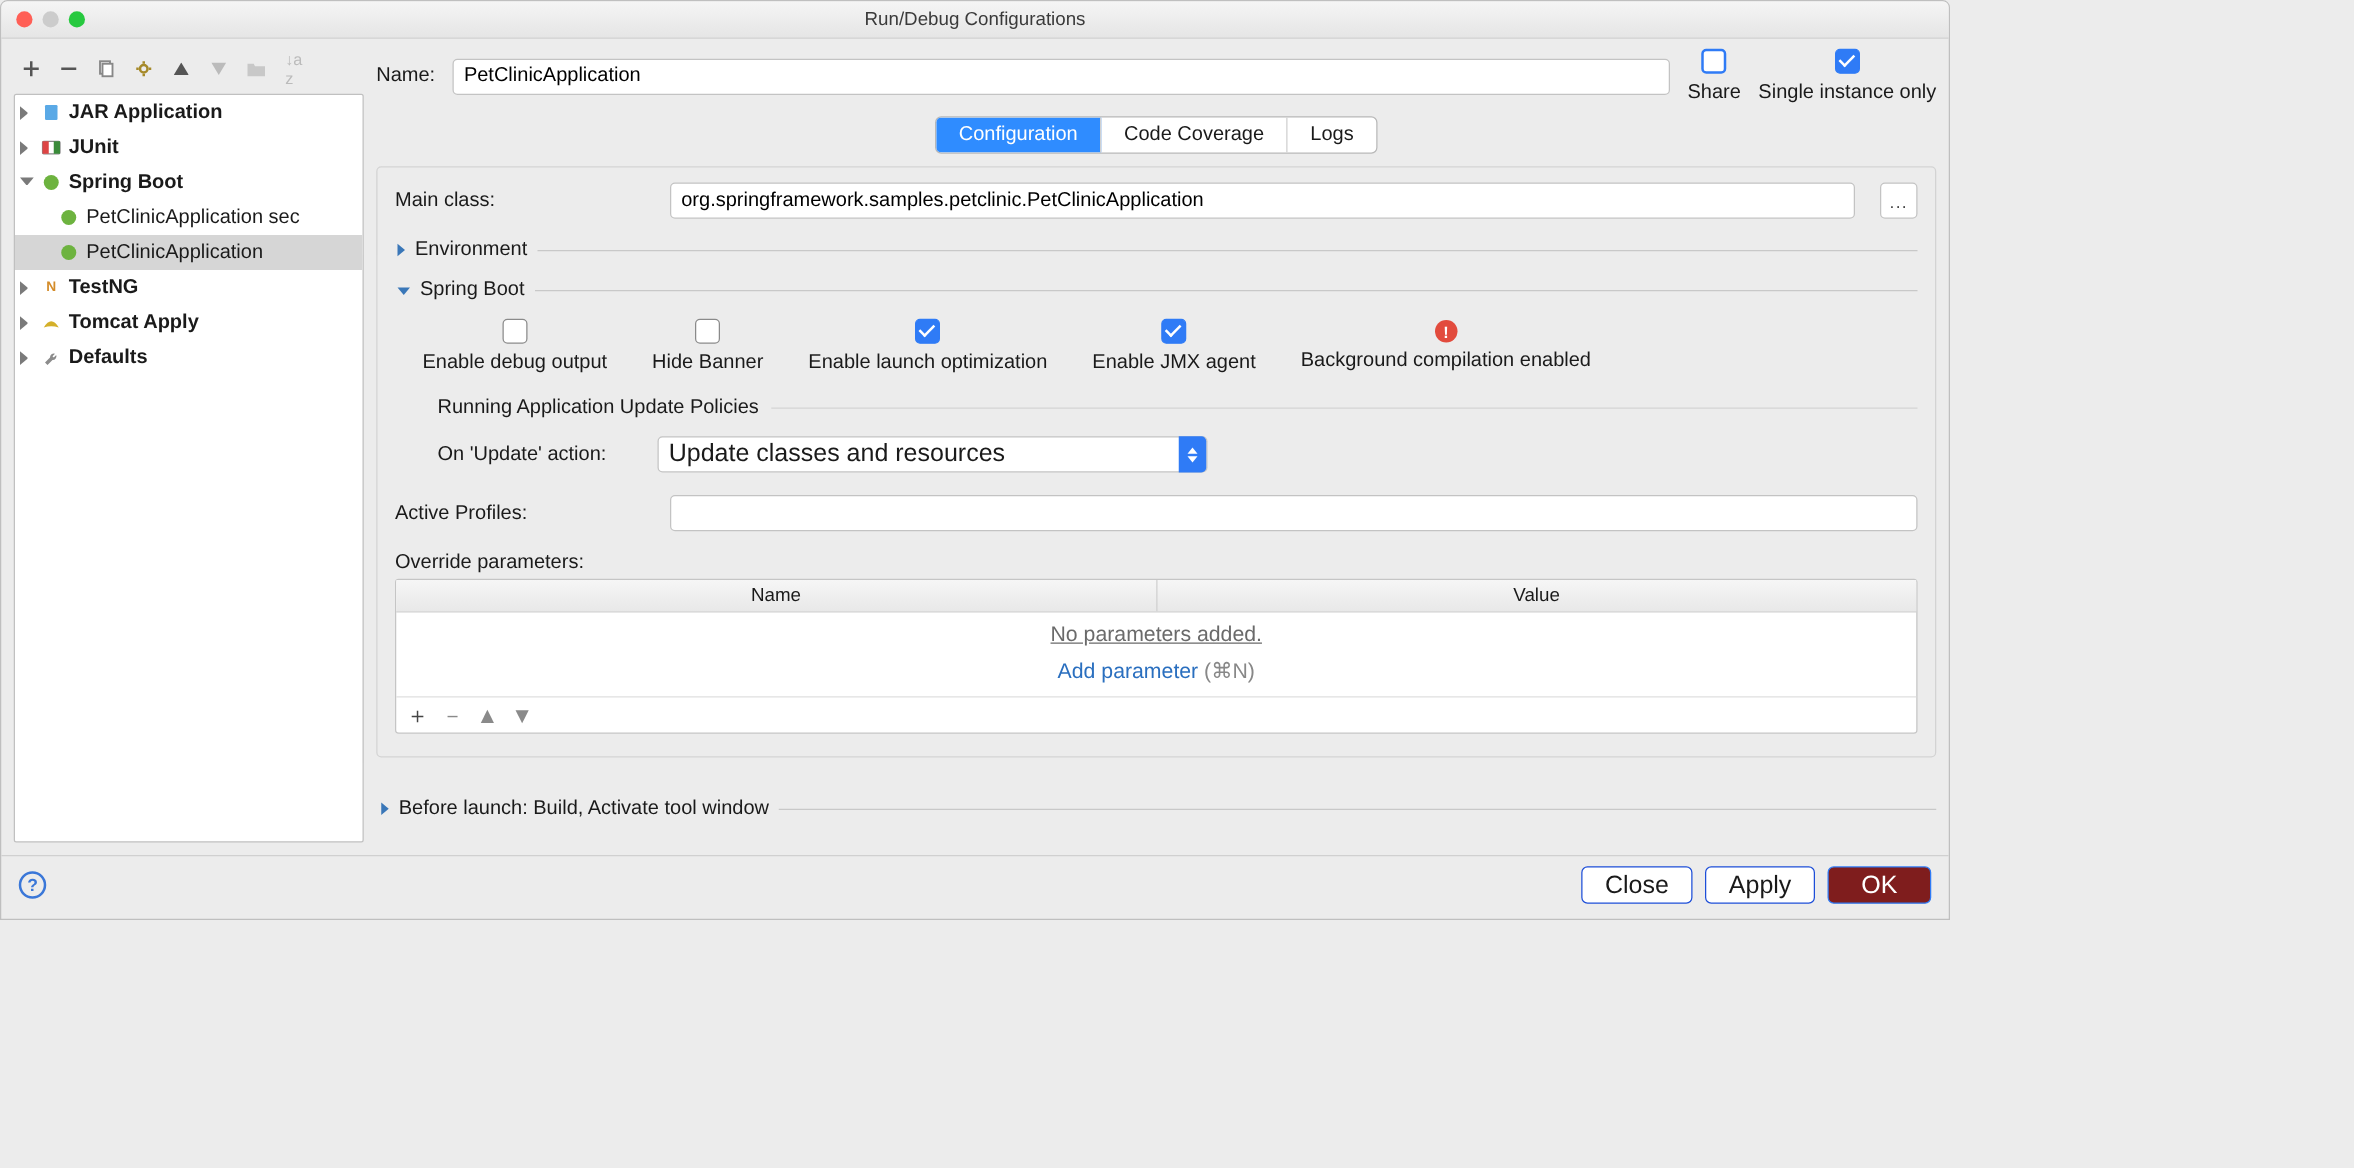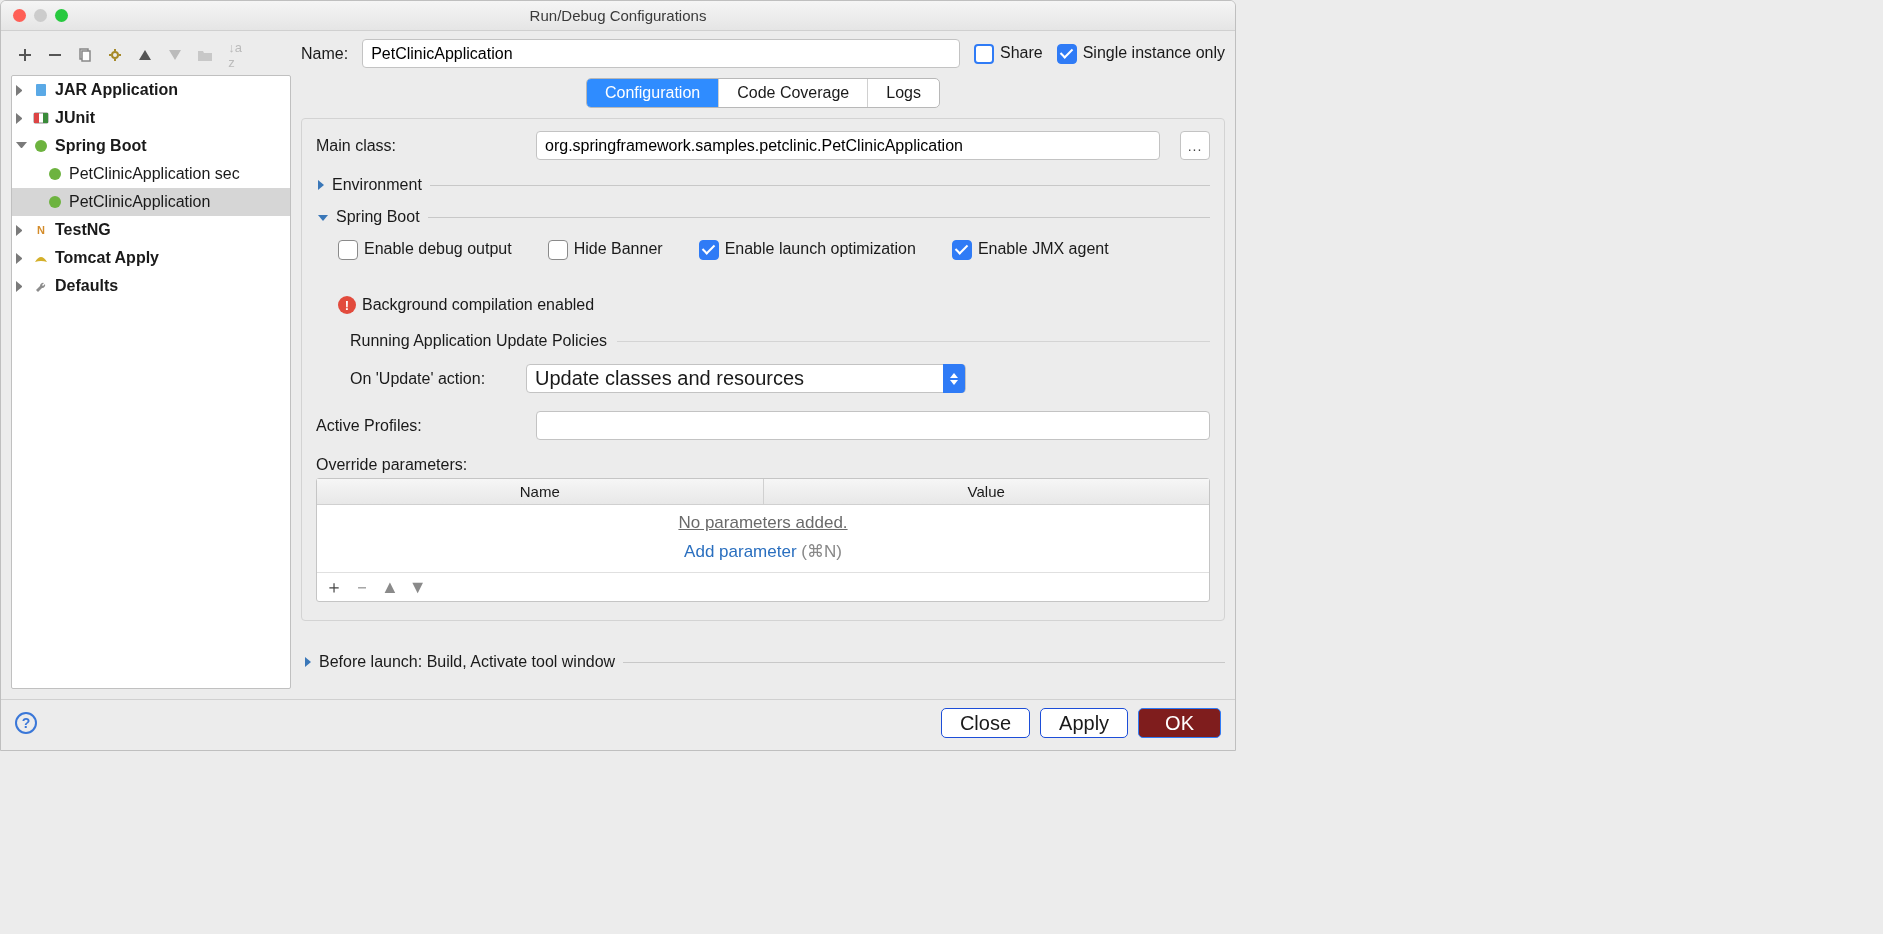--- a/index.html
+++ b/index.html
@@ -3,21 +3,21 @@
 <meta charset="utf-8">
 <style>
 * { box-sizing: border-box; margin: 0; padding: 0; }
 body {
   font-family: -apple-system, BlinkMacSystemFont, "Helvetica Neue", Arial, sans-serif;
   background: #ececec;
   font-size: 16px;
   color: #1a1a1a;
 }
 .window {
-  width: 1236px;
+  width: 1560px;
   background: #ececec;
   border: 1px solid #bfbfbf;
   border-radius: 6px 6px 0 0;
   overflow: hidden;
 }
 .titlebar {
   height: 30px;
   display: flex;
   align-items: center;
   position: relative;
@@ -62,21 +62,21 @@
 .icon { width:18px; height:18px; display:inline-flex; align-items:center; justify-content:center; font-size:13px;}
 .right {
   flex:1; display:flex; flex-direction:column; gap:10px; padding-bottom:10px;
 }
 .name-row { display:flex; align-items:center; gap:14px; }
 .lbl { font-size:16px; }
 .txt-input {
   flex:1; height:29px; border:1px solid #c3c3c3; border-radius:4px; padding:0 8px;
   background:#fff; font-size:16px;
 }
-.chk-row { display:flex; align-items:flex-start; gap:6px; font-size:16px; }
+.chk-row { display:flex; align-items:center; gap:6px; font-size:16px;flex-direction:column; }
 .checkbox { width:20px; height:20px; border:1.5px solid #8a8a8a; border-radius:4px; background:#fff; position:relative; }
 .checkbox.blueborder { border:2px solid #2f7bf6; }
 .checkbox.checked { background:#2f7bf6; border-color:#2f7bf6; }
 .checkbox.checked::after {
   content:""; position:absolute; left:5px; top:1px; width:5px; height:10px;
   border:solid #fff; border-width:0 2.5px 2.5px 0; transform:rotate(45deg);
 }
 .tabbar { display:flex; justify-content:center; }
 .tabs {
   display:flex; border:1px solid #b8b8b8; border-radius:5px; overflow:hidden;

